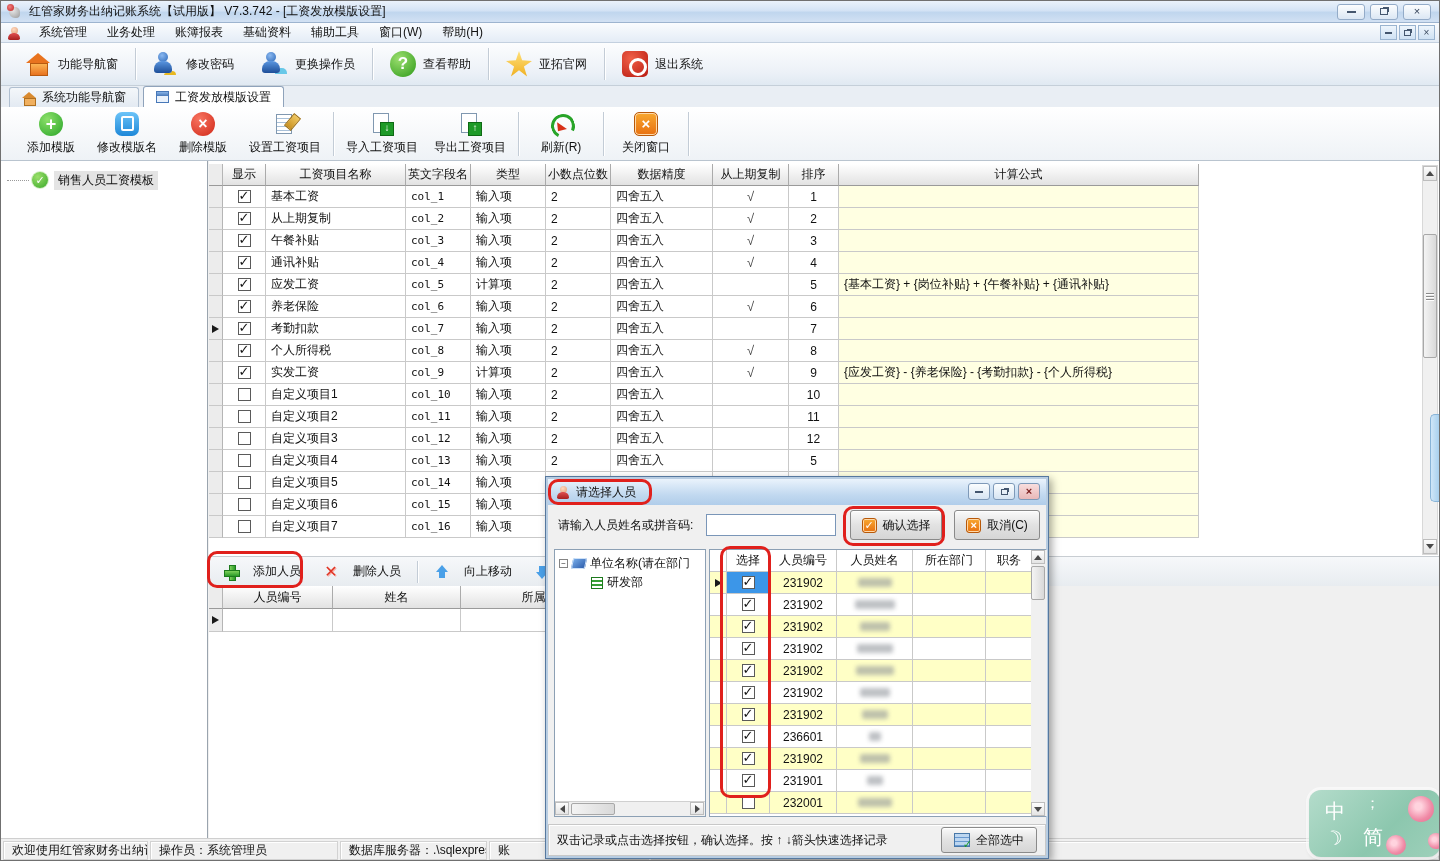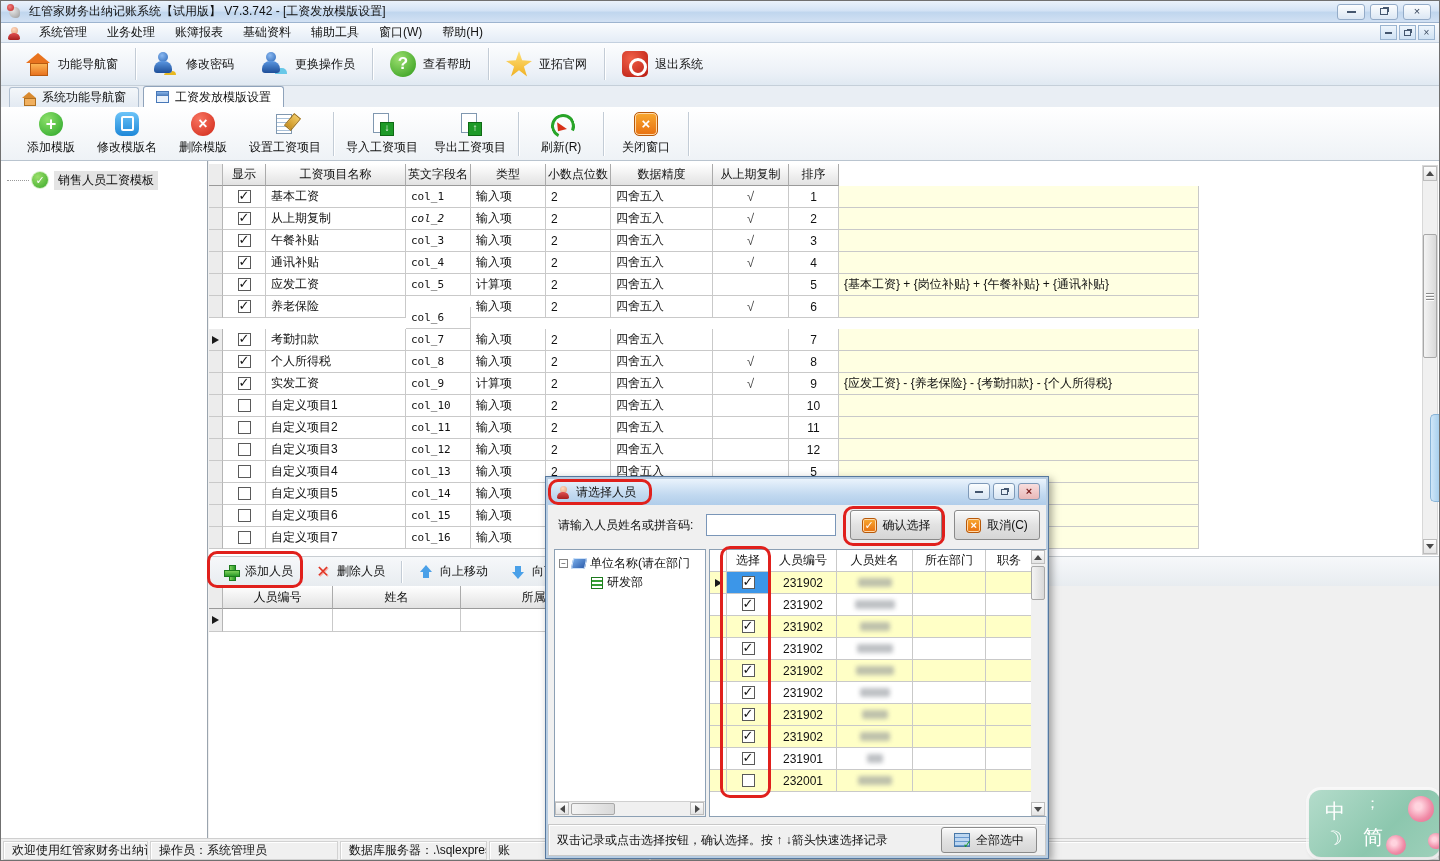--- a/index.html
+++ b/index.html
@@ -116,21 +116,21 @@
   .tri-up { width:0;height:0;border-left:4px solid transparent;border-right:4px solid transparent;border-bottom:5px solid #4a4a4a; }
   .tri-down { width:0;height:0;border-left:4px solid transparent;border-right:4px solid transparent;border-top:5px solid #4a4a4a; }
   .tri-left { width:0;height:0;border-top:4px solid transparent;border-bottom:4px solid transparent;border-right:5px solid #4a4a4a; }
   .tri-right { width:0;height:0;border-top:4px solid transparent;border-bottom:4px solid transparent;border-left:5px solid #4a4a4a; }
   .sb-thumb { position:absolute; left:0; width:14px; background:linear-gradient(90deg,#f4f4f4,#d9d9d9); border:1px solid #a8a8a8; border-radius:2px; }
   .grip { display:flex; flex-direction:column; gap:2px; align-items:center; justify-content:center; height:100%; }
   .grip i { display:block; width:8px; height:1px; background:#8a8a8a; box-shadow:0 1px 0 #fff; }
 
   
   .person-toolbar { position:absolute; left:208px; top:395px; width:1232px; height:30px; background:linear-gradient(#f6f8fa,#e8ecf0); border-top:1px solid #c8cdd2; display:flex; align-items:center; padding-left:8px; gap:10px; }
-  .pt-btn { display:flex; align-items:center; gap:6px; padding:3px 6px; }
+  .pt-btn { display:flex; align-items:center; gap:14px; padding:3px 6px; }
   .icon16 { position:relative; width:16px; height:16px; display:flex; align-items:center; justify-content:center; }
   .plus16::before { content:""; position:absolute; left:6px; top:1px; width:5px; height:14px; background:linear-gradient(90deg,#7ed05a,#2a9a28); border:1px solid #1c7a1c; }
   .plus16::after { content:""; position:absolute; left:1px; top:6px; width:14px; height:5px; background:linear-gradient(#7ed05a,#2a9a28); border:1px solid #1c7a1c; }
   .x16 { color:#e03424; font-weight:bold; font-size:16px; text-shadow:1px 1px 0 #f8b0a8; }
   .up16::before { content:""; position:absolute; left:2px; top:1px; border-left:6px solid transparent; border-right:6px solid transparent; border-bottom:7px solid #4aa0e8; }
   .up16::after { content:""; position:absolute; left:5px; top:7px; width:6px; height:7px; background:#4aa0e8; }
   .down16::before { content:""; position:absolute; left:2px; bottom:1px; border-left:6px solid transparent; border-right:6px solid transparent; border-top:7px solid #4aa0e8; }
   .down16::after { content:""; position:absolute; left:5px; bottom:7px; width:6px; height:7px; background:#4aa0e8; }
   .pt-sep { width:1px; height:22px; background:#c3ccd6; box-shadow:1px 0 0 #fff; }
   .person-area { position:absolute; left:208px; top:425px; width:492px; height:252px; background:#fff; }
@@ -316,20 +316,21 @@
           <div class="grow">
             <div class="gc gh gm" style="width: 14px;"></div>
             <div class="gc gh" style="width: 43px;">显示</div>
             <div class="gc gh" style="width: 140px;">工资项目名称</div>
             <div class="gc gh" style="width: 65px;">英文字段名</div>
             <div class="gc gh" style="width: 75px;">类型</div>
             <div class="gc gh" style="width: 65px;">小数点位数</div>
             <div class="gc gh" style="width: 102px;">数据精度</div>
             <div class="gc gh" style="width: 76px;">从上期复制</div>
             <div class="gc gh" style="width: 50px;">排序</div>
+            <div class="gc gh" style="width: 360px;">计算公式</div>
           </div>
           <div class="grow">
             <div class="gc gm" style="width: 14px;"></div>
             <div class="gc center" style="width: 43px;">
               <span class="cb on"></span>
             </div>
             <div class="gc " style="width: 140px;">基本工资</div>
             <div class="gc mono" style="width: 65px;">col_1</div>
             <div class="gc " style="width: 75px;">输入项</div>
             <div class="gc " style="width: 65px;">2</div>
@@ -337,21 +338,21 @@
             <div class="gc center copymark" style="width: 76px;">√</div>
             <div class="gc center" style="width: 50px;">1</div>
             <div class="gc gf" style="width: 360px;"></div>
           </div>
           <div class="grow">
             <div class="gc gm" style="width: 14px;"></div>
             <div class="gc center" style="width: 43px;">
               <span class="cb on"></span>
             </div>
             <div class="gc " style="width: 140px;">从上期复制</div>
-            <div class="gc mono" style="width: 65px; font-style: italic;">col_2</div>
+            <div class="gc mono" style="width: 65px;">col_2</div>
             <div class="gc " style="width: 75px;">输入项</div>
             <div class="gc " style="width: 65px;">2</div>
             <div class="gc " style="width: 102px;">四舍五入</div>
             <div class="gc center copymark" style="width: 76px;">√</div>
             <div class="gc center" style="width: 50px;">2</div>
             <div class="gc gf" style="width: 360px;"></div>
           </div>
           <div class="grow">
             <div class="gc gm" style="width: 14px;"></div>
             <div class="gc center" style="width: 43px;">
@@ -393,21 +394,21 @@
             <div class="gc center copymark" style="width: 76px;"></div>
             <div class="gc center" style="width: 50px;">5</div>
             <div class="gc gf" style="width: 360px;">{基本工资} + {岗位补贴} + {午餐补贴} + {通讯补贴}</div>
           </div>
           <div class="grow">
             <div class="gc gm" style="width: 14px;"></div>
             <div class="gc center" style="width: 43px;">
               <span class="cb on"></span>
             </div>
             <div class="gc " style="width: 140px;">养老保险</div>
-            <div class="gc mono" style="width: 65px; margin-top: 11px;">col_6</div>
+            <div class="gc mono" style="width: 65px;">col_6</div>
             <div class="gc " style="width: 75px;">输入项</div>
             <div class="gc " style="width: 65px;">2</div>
             <div class="gc " style="width: 102px;">四舍五入</div>
             <div class="gc center copymark" style="width: 76px;">√</div>
             <div class="gc center" style="width: 50px;">6</div>
             <div class="gc gf" style="width: 360px;"></div>
           </div>
           <div class="grow">
             <div class="gc gm" style="width: 14px;">
               <span class="row-arrow"></span>
@@ -758,20 +759,32 @@
               <div class="dc" style="width: 43px;">
                 <span class="cb on"></span>
               </div>
               <div class="dc" style="width: 67px;">231902</div>
               <div class="dc" style="width: 76px;">
                 <span class="smudge" style="width: 26px;"></span>
               </div>
               <div class="dc" style="width: 73px;"></div>
               <div class="dc" style="width: 47px;"></div>
             </div>
+            <div class="grow">
+              <div class="dc gm" style="width: 17px;"></div>
+              <div class="dc" style="width: 43px;">
+                <span class="cb on"></span>
+              </div>
+              <div class="dc" style="width: 67px;">236601</div>
+              <div class="dc" style="width: 76px;">
+                <span class="smudge" style="width: 12px;"></span>
+              </div>
+              <div class="dc" style="width: 73px;"></div>
+              <div class="dc" style="width: 47px;"></div>
+            </div>
             <div class="grow yellow">
               <div class="dc gm" style="width: 17px;"></div>
               <div class="dc" style="width: 43px;">
                 <span class="cb on"></span>
               </div>
               <div class="dc" style="width: 67px;">231902</div>
               <div class="dc" style="width: 76px;">
                 <span class="smudge" style="width: 30px;"></span>
               </div>
               <div class="dc" style="width: 73px;"></div>

